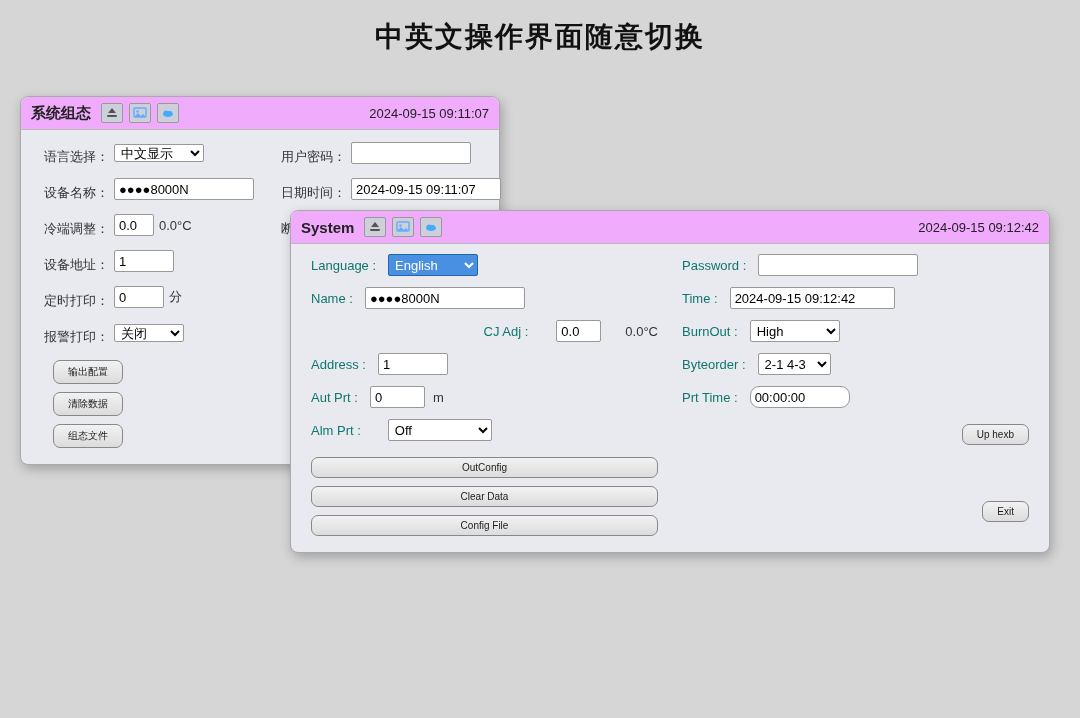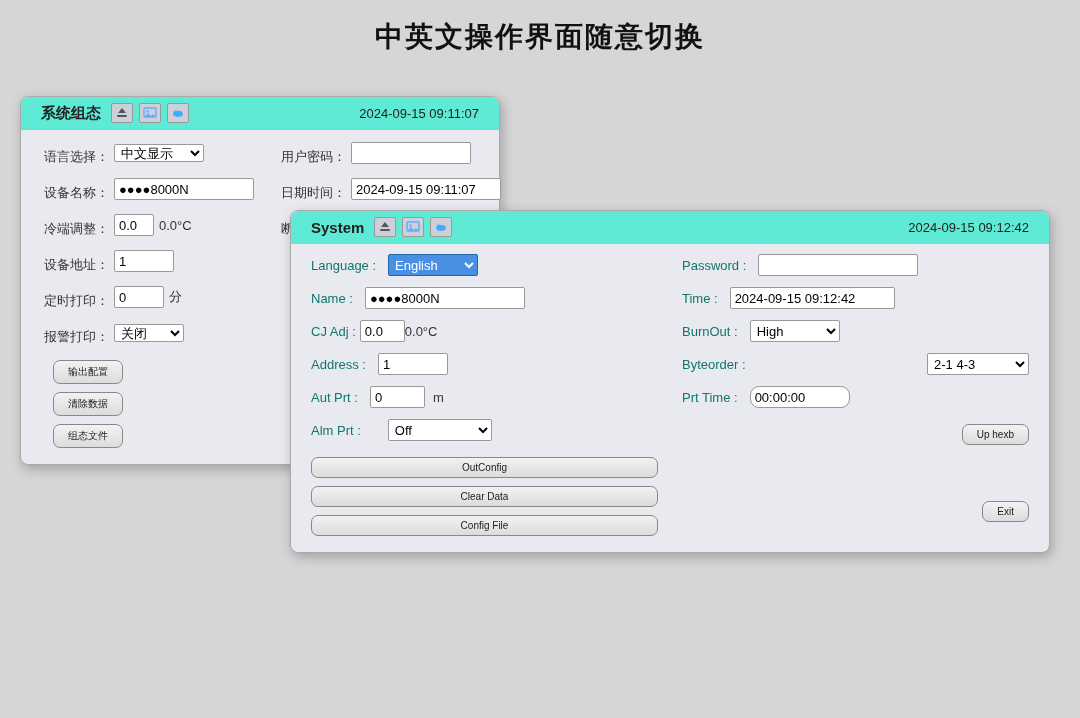--- a/index.html
+++ b/index.html
@@ -27,23 +27,23 @@
       position: absolute;
       background: #e8eaf0;
       border: 1px solid #aaa;
       border-radius: 8px;
       box-shadow: 2px 4px 12px rgba(0,0,0,0.25);
     }
 
     .window-titlebar {
       display: flex;
       align-items: center;
-      padding: 6px 20px;
+      padding: 6px 10px;
       border-bottom: 1px solid #bbb;
-      background: #5eead4;
+      background: #f0abfc;
       border-radius: 8px 8px 0 0;
     }
 
     .window-title-text {
       font-size: 15px;
       font-weight: bold;
       color: #222;
       flex: 0 0 auto;
     }
 
@@ -357,21 +357,21 @@
           <option>English</option>
           <option>中文显示</option>
         </select>
       </div>
 
       <div class="en-row" style="justify-content:flex-start;gap:8px;">
         <span class="en-label">Name :</span>
         <input class="en-input" type="text" value="●●●●8000N" style="width: 160px;">
       </div>
 
-      <div class="en-row" style="justify-content:flex-start;gap:0;">
+      <div class="en-row" style="justify-content:flex-end;gap:24px;">
         <span class="en-label">CJ Adj :</span>
         <input class="en-input" type="text" value="0.0" style="width: 45px;">
         <span style="color:#333;">0.0°C</span>
       </div>
 
       <div class="en-row" style="justify-content:flex-start;gap:8px;">
         <span class="en-label">Address :</span>
         <input class="en-input" type="text" value="1" style="width: 70px;">
       </div>
 
@@ -409,23 +409,23 @@
       </div>
 
       <div class="en-row" style="justify-content:flex-start;gap:8px;">
         <span class="en-label">BurnOut :</span>
         <select class="en-select" style="width:90px">
           <option>High</option>
           <option>Low</option>
         </select>
       </div>
 
-      <div class="en-row" style="justify-content:space-between;gap:8px;">
+      <div class="en-row" style="justify-content:flex-start;gap:8px;">
         <span class="en-label">Byteorder :</span>
-        <select class="en-select" style="width:102px">
+        <select class="en-select" style="width:73px">
           <option>2-1 4-3</option>
           <option>1-2 3-4</option>
         </select>
       </div>
 
       <div class="en-row" style="justify-content:flex-start;gap:8px;">
         <span class="en-label">Prt Time :</span>
         <input class="en-input" type="text" value="00:00:00" style="width: 100px; border-radius: 9px;">
       </div>
 

